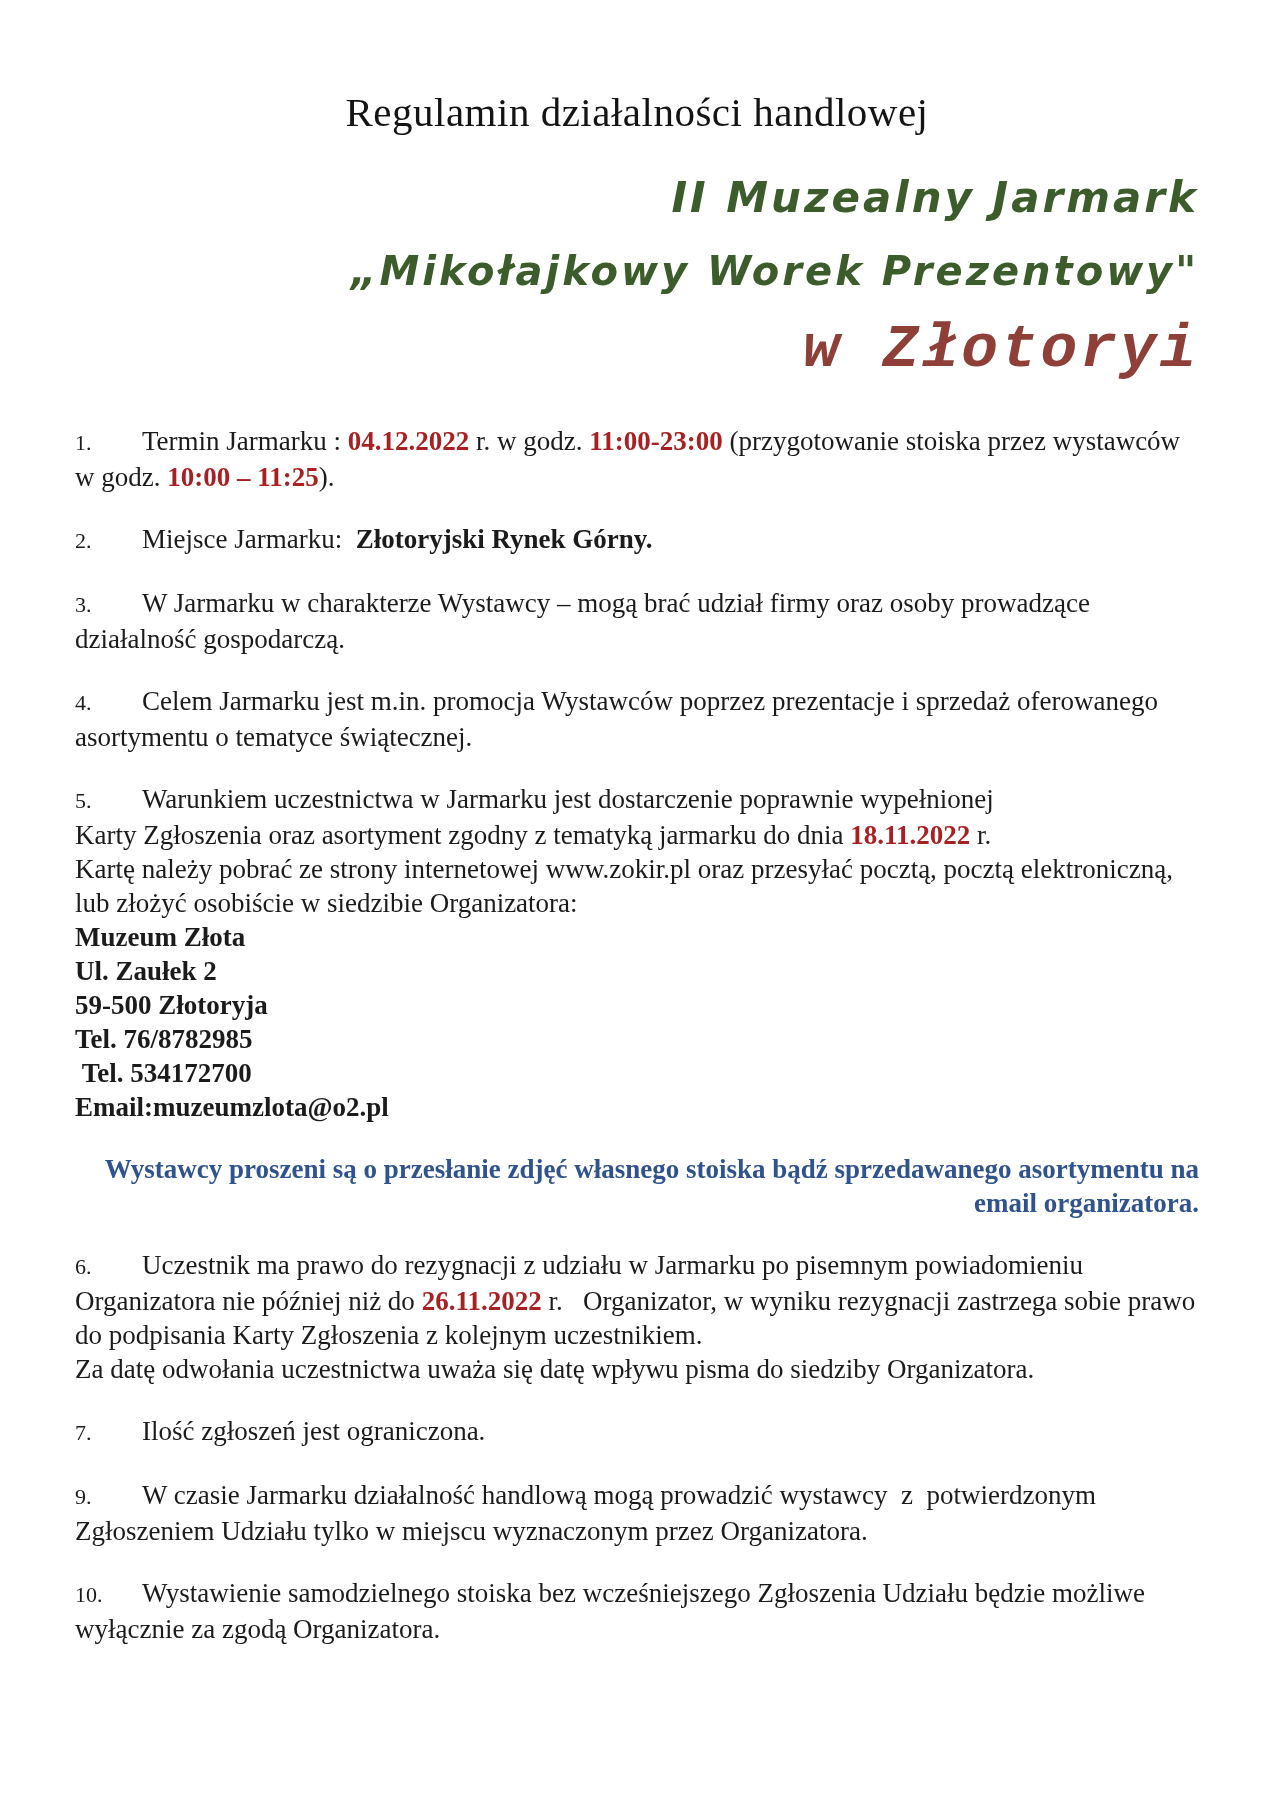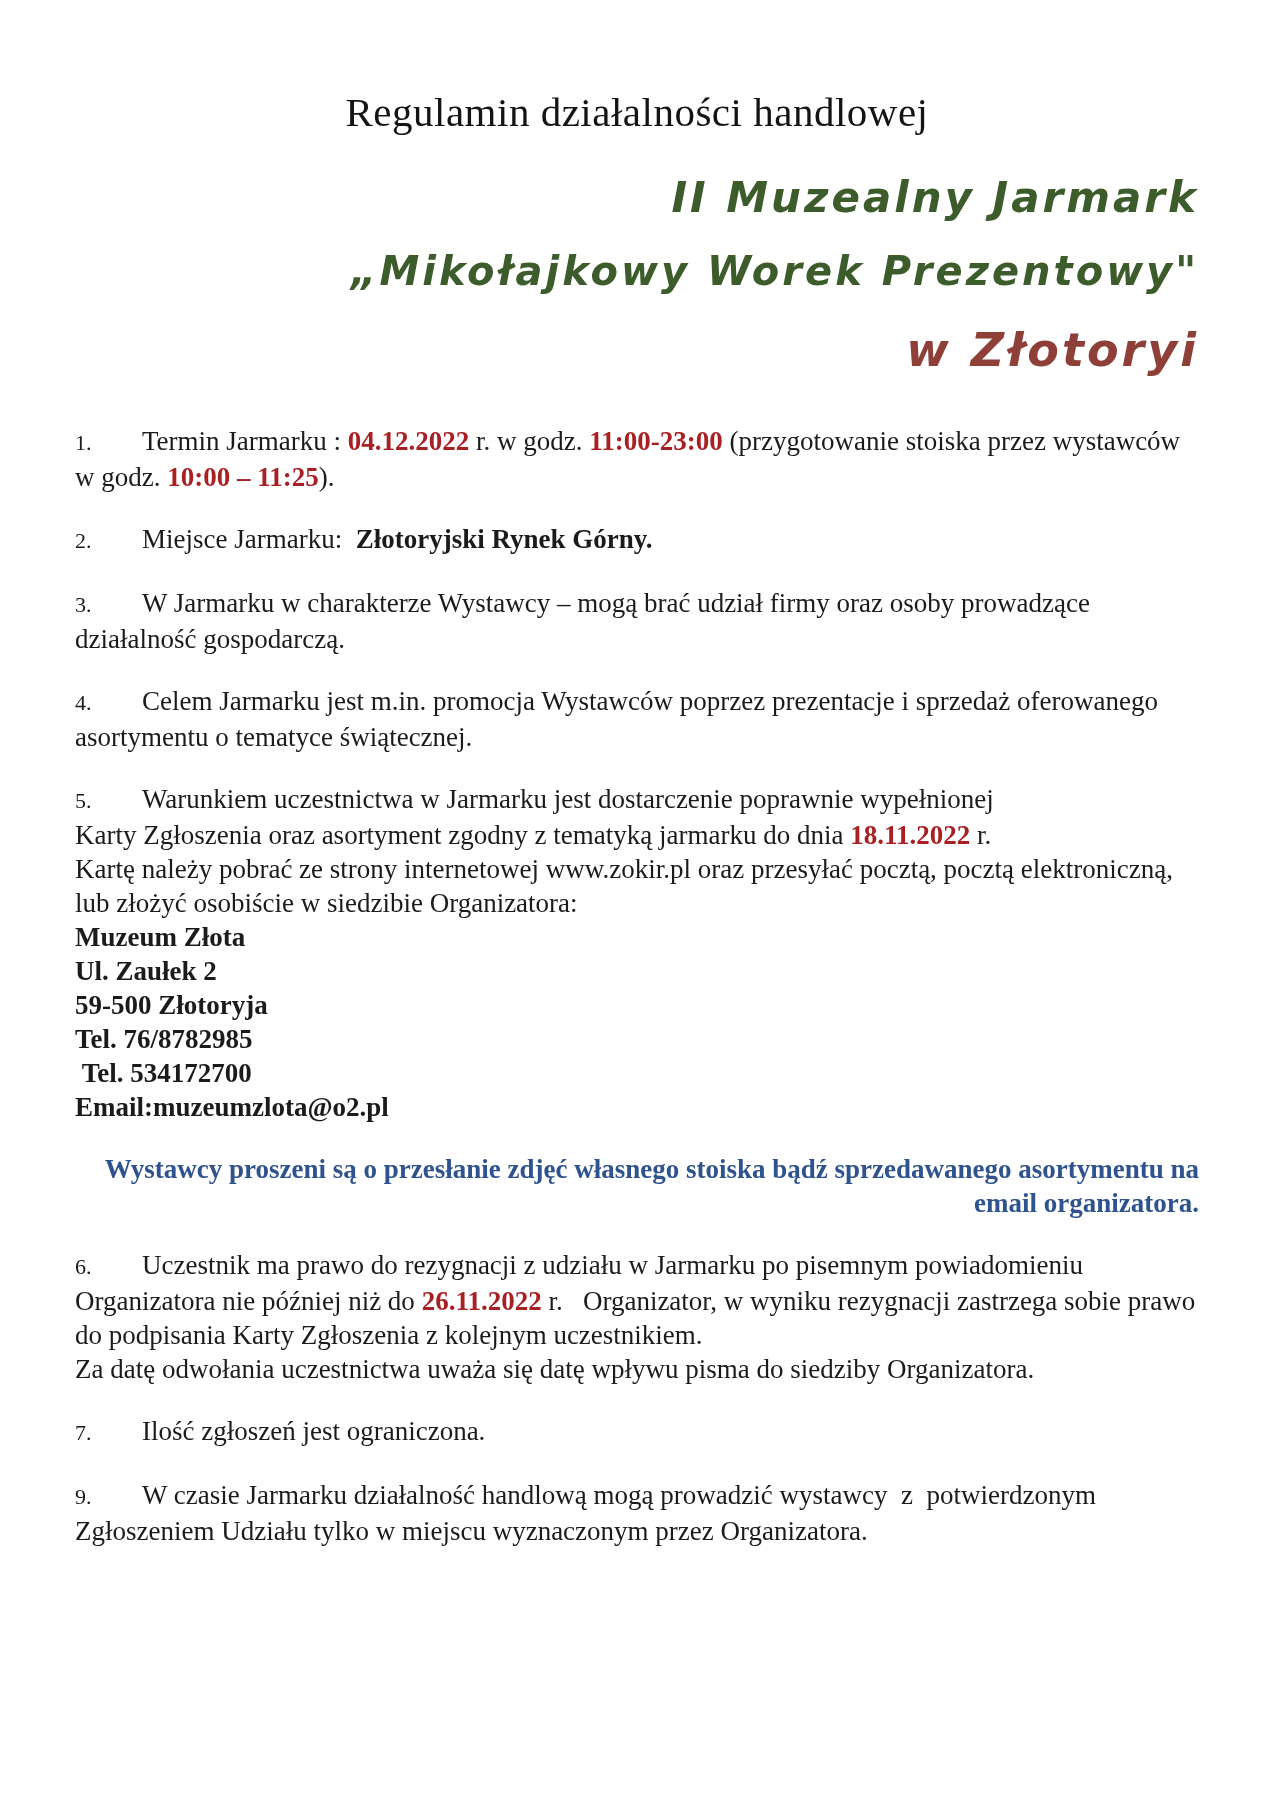--- a/index.html
+++ b/index.html
@@ -47,24 +47,25 @@
   }
   .event-line2{
     color:var(--green);
     font-size:40px;
     letter-spacing:3px;
     margin-top:22px;
     line-height:50px;
   }
   .event-line3{
     color:var(--title_red);
-    font-size:46px;
+    font-size:61px;
     letter-spacing:3px;
     margin-top:26px;
     line-height:56px;
+    font-family:Liberation Mono, monospace;
   }
   .doc-body{
     margin-top:46px;
     font-size:27px;
     line-height:34px;
   }
   p.para{
     margin:0 0 28px 0;
     white-space:pre-wrap;
   }
@@ -94,14 +95,15 @@
   <div class="doc-body">
       <p class="para"><span class="num">1.</span><span>Termin Jarmarku : </span><span class="red">04.12.2022</span><span> r. w godz. </span><span class="red">11:00-23:00</span><span> (przygotowanie stoiska przez wystawców w godz. </span><span class="red">10:00 – 11:25</span><span>).</span></p>
       <p class="para"><span class="num">2.</span><span>Miejsce Jarmarku:  </span><span class="bold">Złotoryjski Rynek Górny.</span></p>
       <p class="para"><span class="num">3.</span><span>W Jarmarku w charakterze Wystawcy – mogą brać udział firmy oraz osoby prowadzące działalność gospodarczą.</span></p>
       <p class="para"><span class="num">4.</span><span>Celem Jarmarku jest m.in. promocja Wystawców poprzez prezentacje i sprzedaż oferowanego asortymentu o tematyce świątecznej.</span></p>
       <p class="para"><span class="num">5.</span><span>Warunkiem uczestnictwa w Jarmarku jest dostarczenie poprawnie wypełnionej</span><br><span>Karty Zgłoszenia oraz asortyment zgodny z tematyką jarmarku do dnia </span><span class="red">18.11.2022</span><span> r.</span><br><span>Kartę należy pobrać ze strony internetowej www.zokir.pl oraz przesyłać pocztą, pocztą elektroniczną, lub złożyć osobiście w siedzibie Organizatora:</span><br><span class="bold">Muzeum Złota</span><br><span class="bold">Ul. Zaułek 2</span><br><span class="bold">59-500 Złotoryja</span><br><span class="bold">Tel. 76/8782985</span><br><span class="bold"> Tel. 534172700</span><br><span class="bold">Email:muzeumzlota@o2.pl</span></p>
       <p class="para blue"><span>Wystawcy proszeni są o przesłanie zdjęć własnego stoiska bądź sprzedawanego asortymentu na email organizatora.</span></p>
       <p class="para"><span class="num">6.</span><span>Uczestnik ma prawo do rezygnacji z udziału w Jarmarku po pisemnym powiadomieniu Organizatora nie później niż do </span><span class="red">26.11.2022</span><span> r.   Organizator, w wyniku rezygnacji zastrzega sobie prawo do podpisania Karty Zgłoszenia z kolejnym uczestnikiem.</span><br><span>Za datę odwołania uczestnictwa uważa się datę wpływu pisma do siedziby Organizatora.</span></p>
       <p class="para"><span class="num">7.</span><span>Ilość zgłoszeń jest ograniczona.</span></p>
       <p class="para"><span class="num">9.</span><span>W czasie Jarmarku działalność handlową mogą prowadzić wystawcy  z  potwierdzonym Zgłoszeniem Udziału tylko w miejscu wyznaczonym przez Organizatora.</span></p>
+      <p class="para"><span class="num">10.</span><span>Wystawienie samodzielnego stoiska bez wcześniejszego Zgłoszenia Udziału będzie możliwe wyłącznie za zgodą Organizatora.</span></p>
     </div>
 </div>
 
 </body></html>

